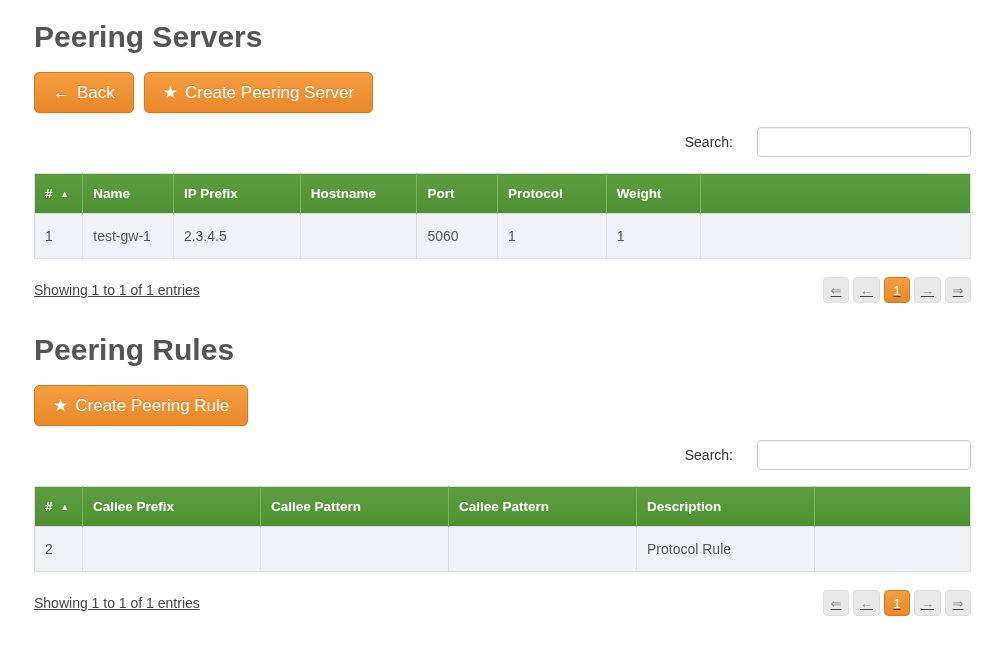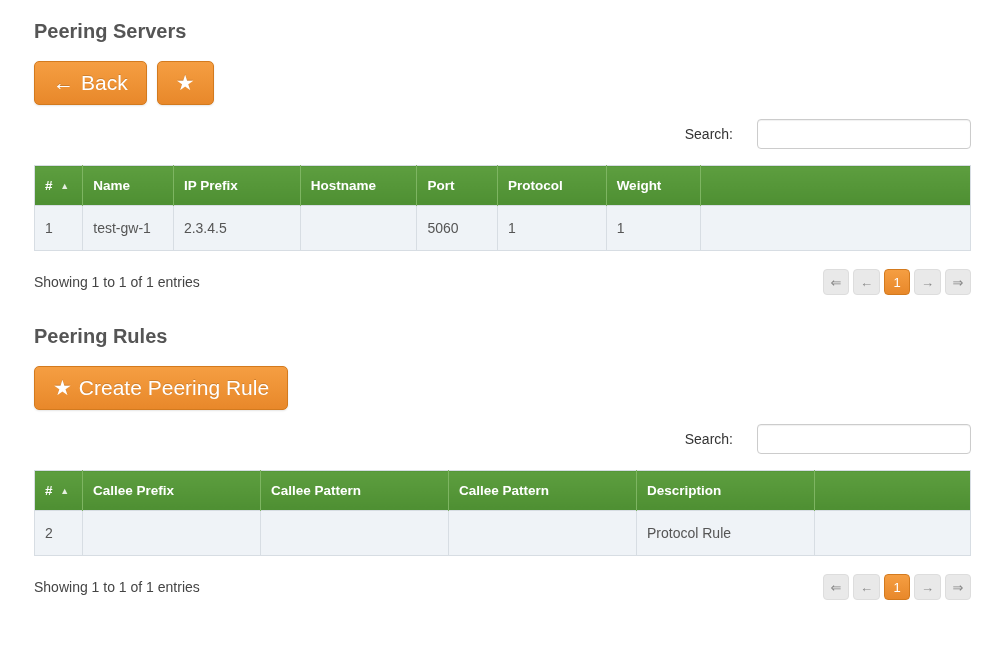--- a/index.html
+++ b/index.html
@@ -4,33 +4,33 @@
   <style>
     * { box-sizing: border-box; margin: 0; padding: 0; }
     body {
       font-family: "Helvetica Neue", Helvetica, Arial, sans-serif;
       color: #555;
       background: #fff;
       padding: 20px 34px;
       font-size: 14px;
     }
     h3.section-title {
-      font-size: 20px;
+      font-size: 30px;
       font-weight: 600;
       color: #555;
       margin-bottom: 18px;
     }
     .btn {
       display: inline-flex;
       align-items: center;
       gap: 7px;
       background: linear-gradient(to bottom, #f59e42, #e8882a);
       border: 1px solid #d37a1e;
       color: #fff;
-      font-size: 21px;
+      font-size: 17px;
       font-weight: 400;
       padding: 9px 18px;
       border-radius: 5px;
       box-shadow: 0 1px 2px rgba(0,0,0,0.1);
       cursor: pointer;
       text-shadow: 0 -1px 0 rgba(0,0,0,0.15);
     }
     .btn-row { display: flex; gap: 10px; margin-bottom: 14px; }
     .icon-arrow-left::before { content: "←"; font-weight: bold; }
     .icon-star::before { content: "★"; }
@@ -84,20 +84,21 @@
       opacity: 0.85;
       vertical-align: middle;
     }
     .table-footer {
       display: flex;
       justify-content: space-between;
       align-items: center;
       margin: 18px 0 30px 0;
       font-size: 14px;
       color: #444;
+      text-decoration: underline;
     }
     .pager { display: flex; gap: 4px; }
     .pager .pg {
       min-width: 26px;
       height: 26px;
       display: inline-flex;
       align-items: center;
       justify-content: center;
       border-radius: 4px;
       border: 1px solid #ddd;
@@ -122,20 +123,21 @@
 
 <h3 class="section-title">Peering Servers</h3>
 
 <div class="btn-row">
   <button class="btn">
     <span class="icon-arrow-left"></span>
     <span>Back</span>
   </button>
   <button class="btn">
     <span class="icon-star"></span>
+    <span>Create Peering Server</span>
   </button>
 </div>
 
 <div class="search-row">
   <label>Search:</label>
   <input class="search-input" type="text" style="">
 </div>
 
 <table class="data-table">
   <thead>

